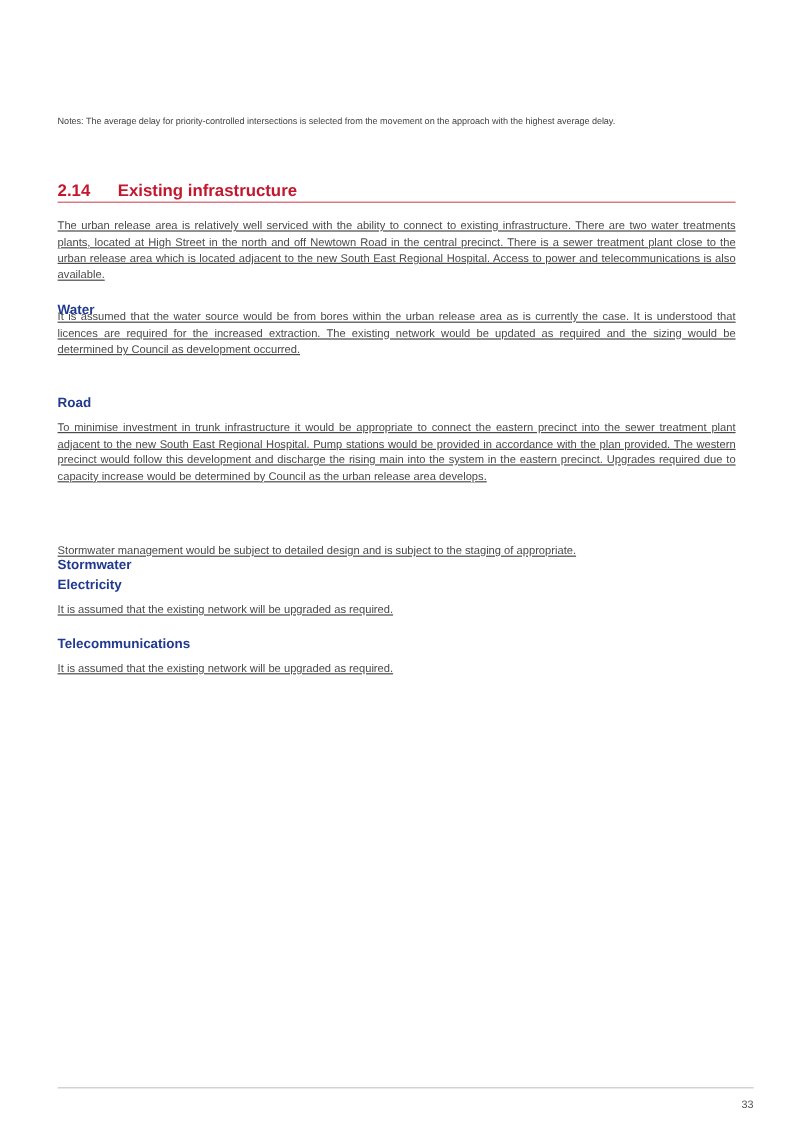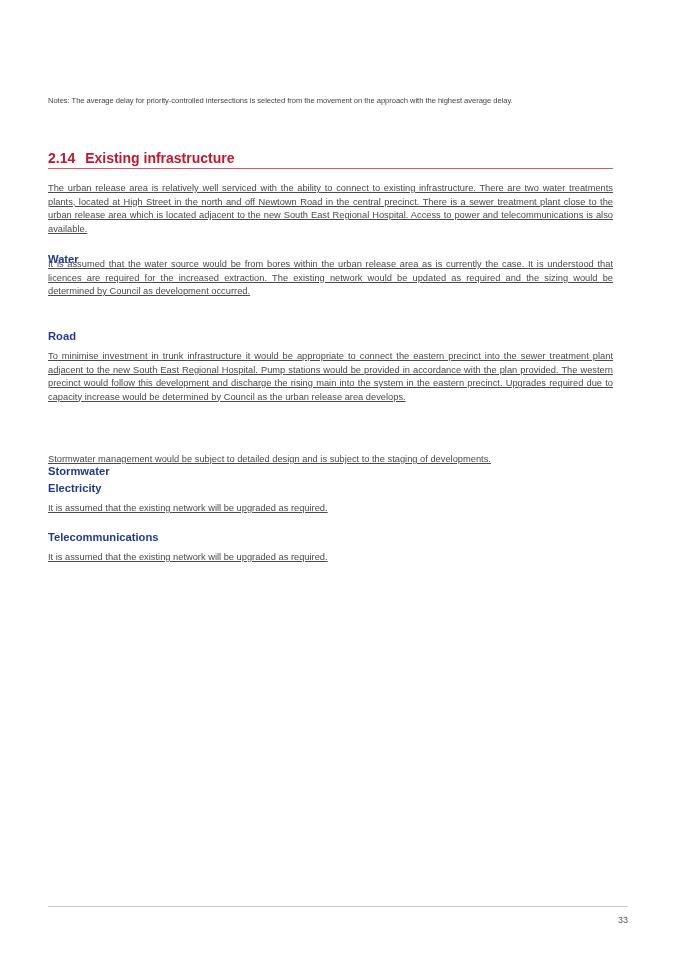--- a/index.html
+++ b/index.html
@@ -9,21 +9,21 @@
     }
     .notes {
       position: absolute; left: 48px; top: 96px; width: 580px;
       font-size: 7.6px; color: #444; white-space: nowrap; letter-spacing: -0.05px;
     }
     .section-heading {
       position: absolute; left: 48px; top: 150px; width: 565px;
       font-size: 14px; font-weight: bold; color: #c3172e;
       border-bottom: 1.5px solid #d35a66; padding-bottom: 2px; line-height: 16px;
     }
-    .section-heading .num { margin-right: 6px; }
+    .section-heading .num { margin-right: 19px; }
     .para {
       position: absolute; left: 48px; width: 565px;
       font-size: 9.3px; line-height: 13.5px; color: #4a4a4a;
       text-align: justify;
       text-decoration: underline;
     }
     .sub {
       position: absolute; left: 48px;
       font-size: 11.2px; font-weight: bold; color: #213a8f; line-height: 14px;
     }
@@ -48,21 +48,21 @@
 
 <div class="para" style="top:182px;">The urban release area is relatively well serviced with the ability to connect to existing infrastructure. There are two water treatments plants, located at High Street in the north and off Newtown Road in the central precinct. There is a sewer treatment plant close to the urban release area which is located adjacent to the new South East Regional Hospital.  Access to power and telecommunications is also available.</div>
 
 <div class="sub" style="top:252px;">Water</div>
 <div class="para" style="top:258px;">It is assumed that the water source would be from bores within the urban release area as is currently the case. It is understood that licences are required for the increased extraction. The existing network would be updated as required and the sizing would be determined by Council as development occurred.</div>
 
 <div class="sub" style="top:329px;">Road</div>
 <div class="para" style="top:350px;">To minimise investment in trunk infrastructure it would be appropriate to connect the eastern precinct into the sewer treatment plant adjacent to the new South East Regional Hospital. Pump stations would be provided in accordance with the plan provided. The western precinct would follow this development and discharge the rising main into the system in the eastern precinct.  Upgrades required due to capacity increase would be determined by Council as the urban release area develops.</div>
 
 <div class="sub" style="top:448px;margin-top:16px;">Stormwater</div>
-<div class="para" style="top:453px;">Stormwater management would be subject to detailed design and is subject to the staging of developments.</div>
+<div class="para" style="top:453px;">Stormwater management would be subject to detailed design and is subject to the staging of appropriate.</div>
 
 <div class="sub" style="top:481px;">Electricity</div>
 <div class="para" style="top:502px;">It is assumed that the existing network will be upgraded as required.</div>
 
 <div class="sub" style="top:530px;">Telecommunications</div>
 <div class="para" style="top:551px;">It is assumed that the existing network will be upgraded as required.</div>
 
 <div class="footer-rule"></div>
 <div class="page-num">33</div>
 

